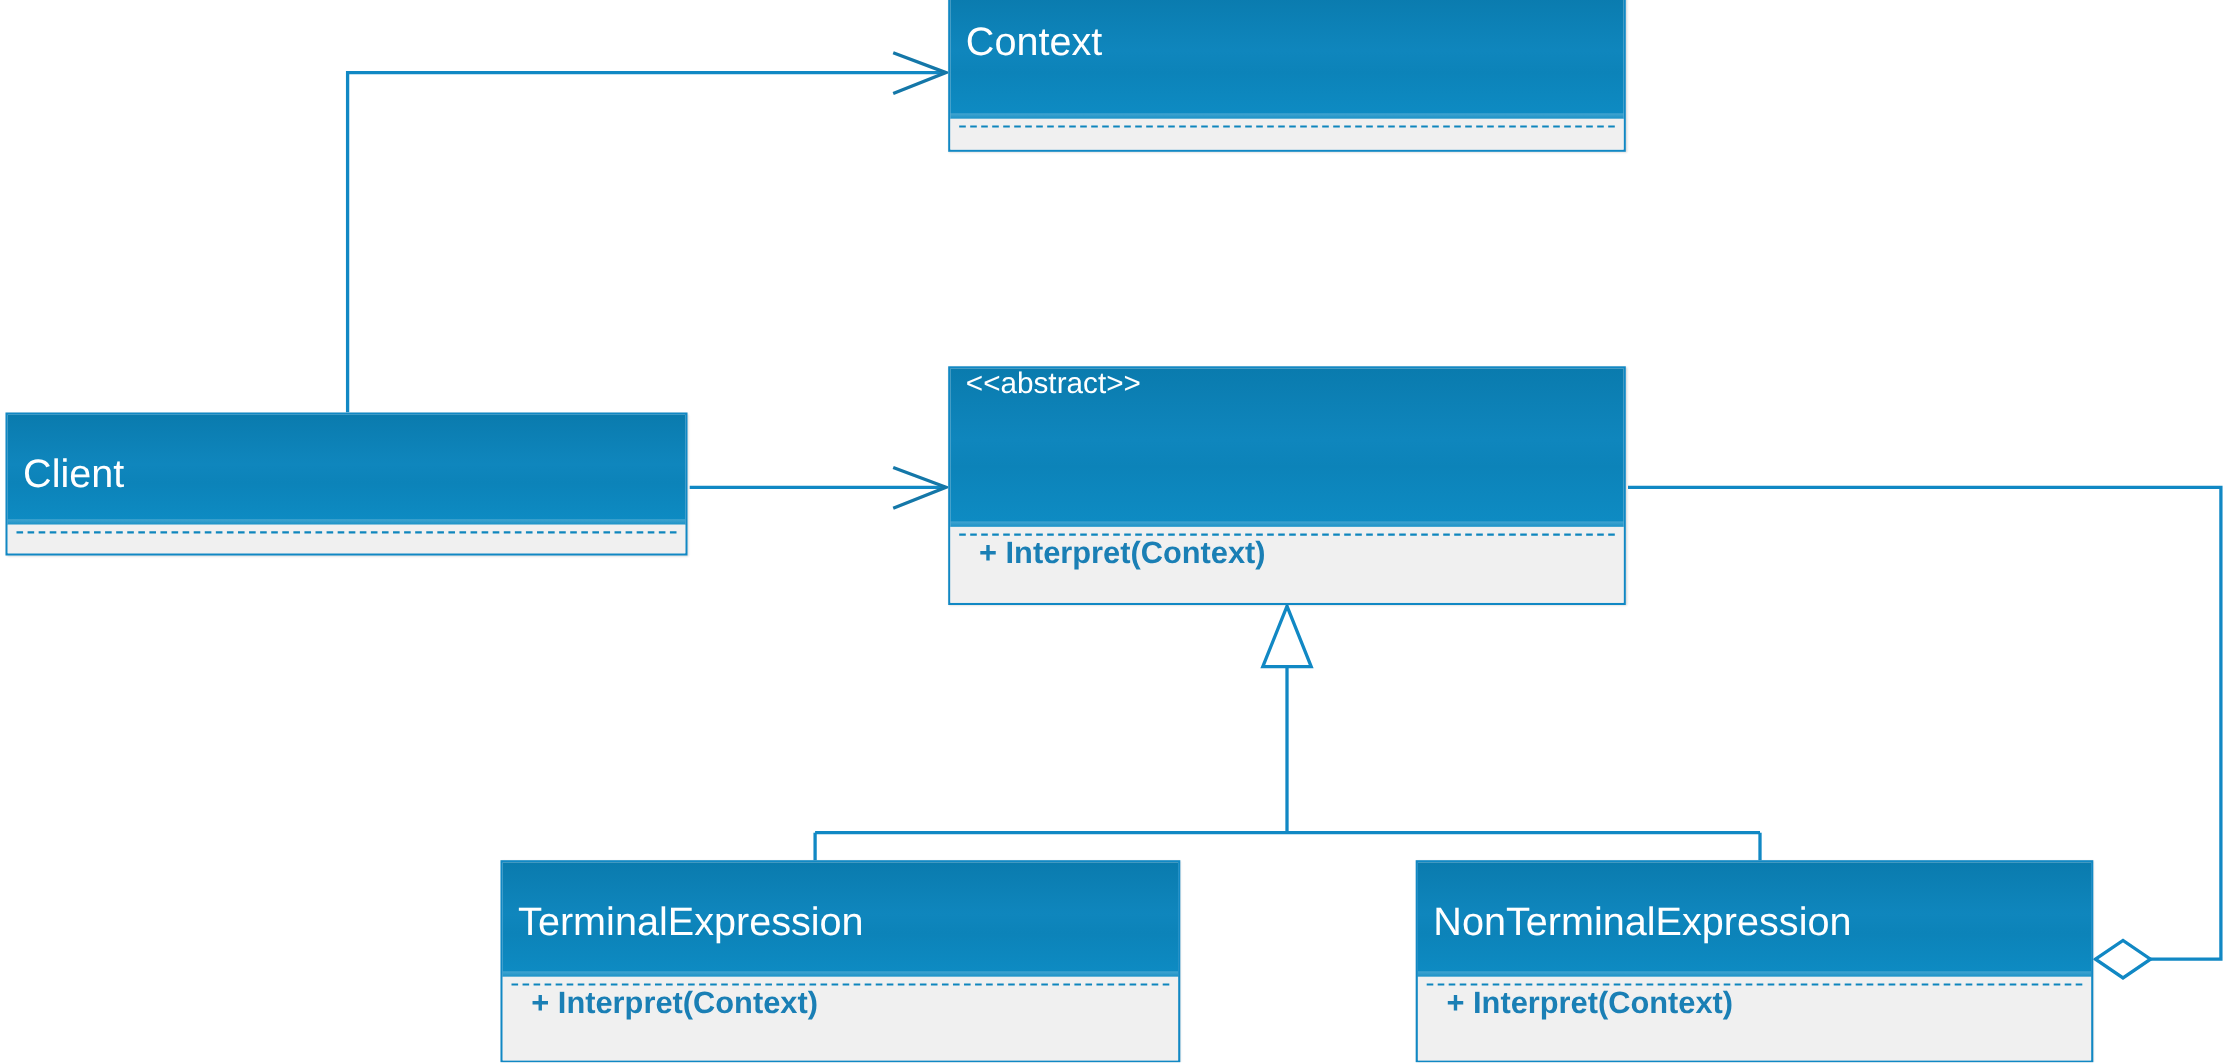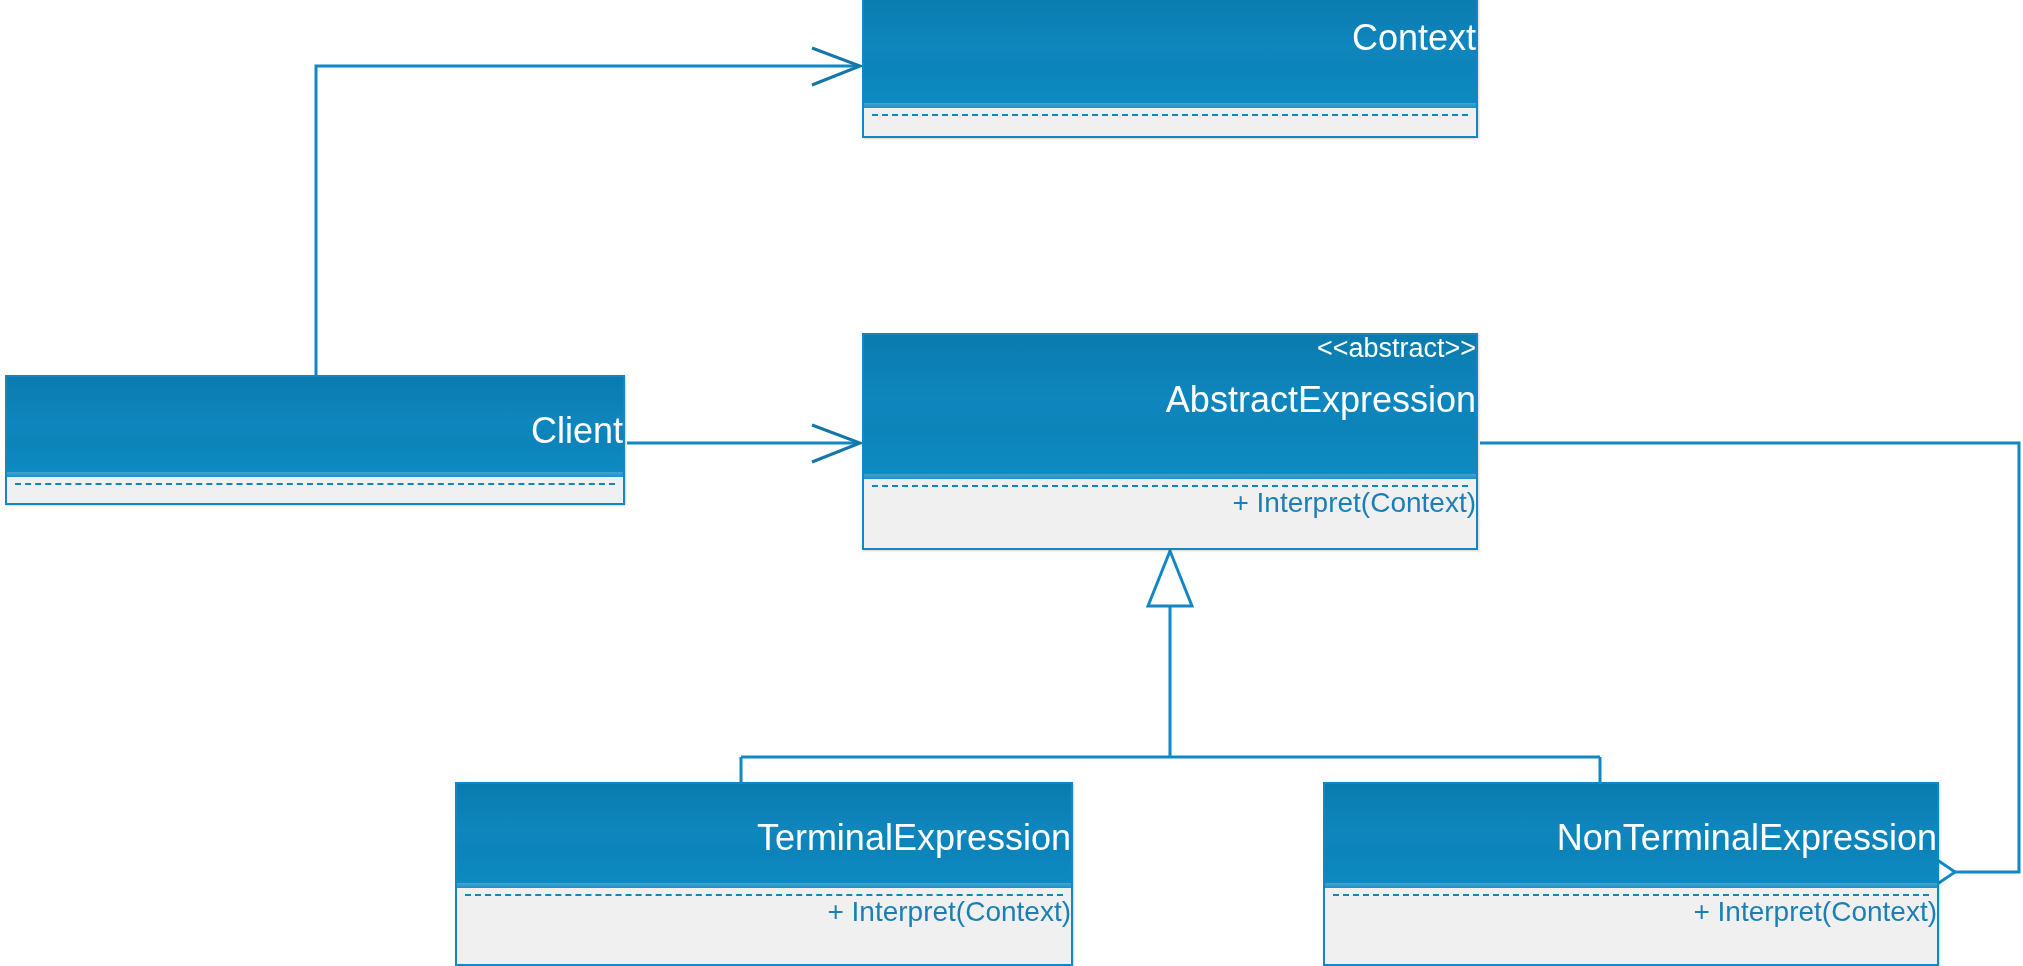--- a/index.html
+++ b/index.html
@@ -7,21 +7,20 @@
     padding: 0;
     background: #ffffff;
   }
   #canvas {
     position: relative;
     width: 2023px;
     height: 966px;
     background: #ffffff;
     overflow: hidden;
     font-family: "Liberation Sans", sans-serif;
-    text-align: right;
   }
   #edges {
     position: absolute;
     left: 0; top: 0;
     width: 2023px;
     height: 966px;
     pointer-events: none;
   }
   .uml-class {
     position: absolute;
@@ -70,41 +69,42 @@
     top: 6px;
     height: 0;
     border-top: 2px dashed #0f86bd;
   }
   .member {
     font-size: 28px;
     line-height: 1;
     color: #1a7fb5;
     padding-left: 26px;
     white-space: nowrap;
+    font-weight: bold;
   }
 
   
   #box-context       { left: 862px;  top: -6px;  width: 616px;  height: 144px; }
   #box-context .uml-header { height: 112px; padding-top: 24px; }
   #box-context .uml-body   { height: 28px; }
 
   #box-client        { left: 5px;    top: 375px; width: 620px;  height: 130px; }
   #box-client .uml-header  { height: 100px; padding-top: 36px; }
   #box-client .uml-body    { height: 26px; }
 
   #box-abstract      { left: 862px;  top: 333px; width: 616px;  height: 217px; }
   #box-abstract .uml-header { height: 144px; }
   #box-abstract .uml-header .class-name { padding-top: 20px; }
   #box-abstract .uml-body   { height: 69px; }
 
   #box-terminal      { left: 455px;  top: 782px; width: 618px;  height: 184px; }
   #box-terminal .uml-header { height: 104px; padding-top: 36px; }
   #box-terminal .uml-body   { height: 76px; }
 
-  #box-nonterminal   { left: 1287px; top: 782px; width: 616px;  height: 184px; margin-left: 36px; }
+  #box-nonterminal   { left: 1287px; top: 782px; width: 616px;  height: 184px; }
   #box-nonterminal .uml-header { height: 104px; padding-top: 36px; }
   #box-nonterminal .uml-body   { height: 76px; }
 </style>
 </head>
 <body>
 
 <div id="canvas">
 
   <svg id="edges" viewBox="0 0 2023 966" width="2023" height="966" xmlns="http://www.w3.org/2000/svg">
 
@@ -151,21 +151,20 @@
       <div class="class-name">Client</div>
     </div>
     <div class="uml-body">
       <div class="dashed-sep"></div>
     </div>
   </div>
 
   <div class="uml-class" id="box-abstract">
     <div class="uml-header">
       <div class="stereotype">&lt;&lt;abstract&gt;&gt;</div>
-      <div class="class-name">AbstractExpression</div>
     </div>
     <div class="uml-body">
       <div class="dashed-sep"></div>
       <div class="member">+ Interpret(Context)</div>
     </div>
   </div>
 
   <div class="uml-class" id="box-terminal">
     <div class="uml-header">
       <div class="class-name">TerminalExpression</div>

